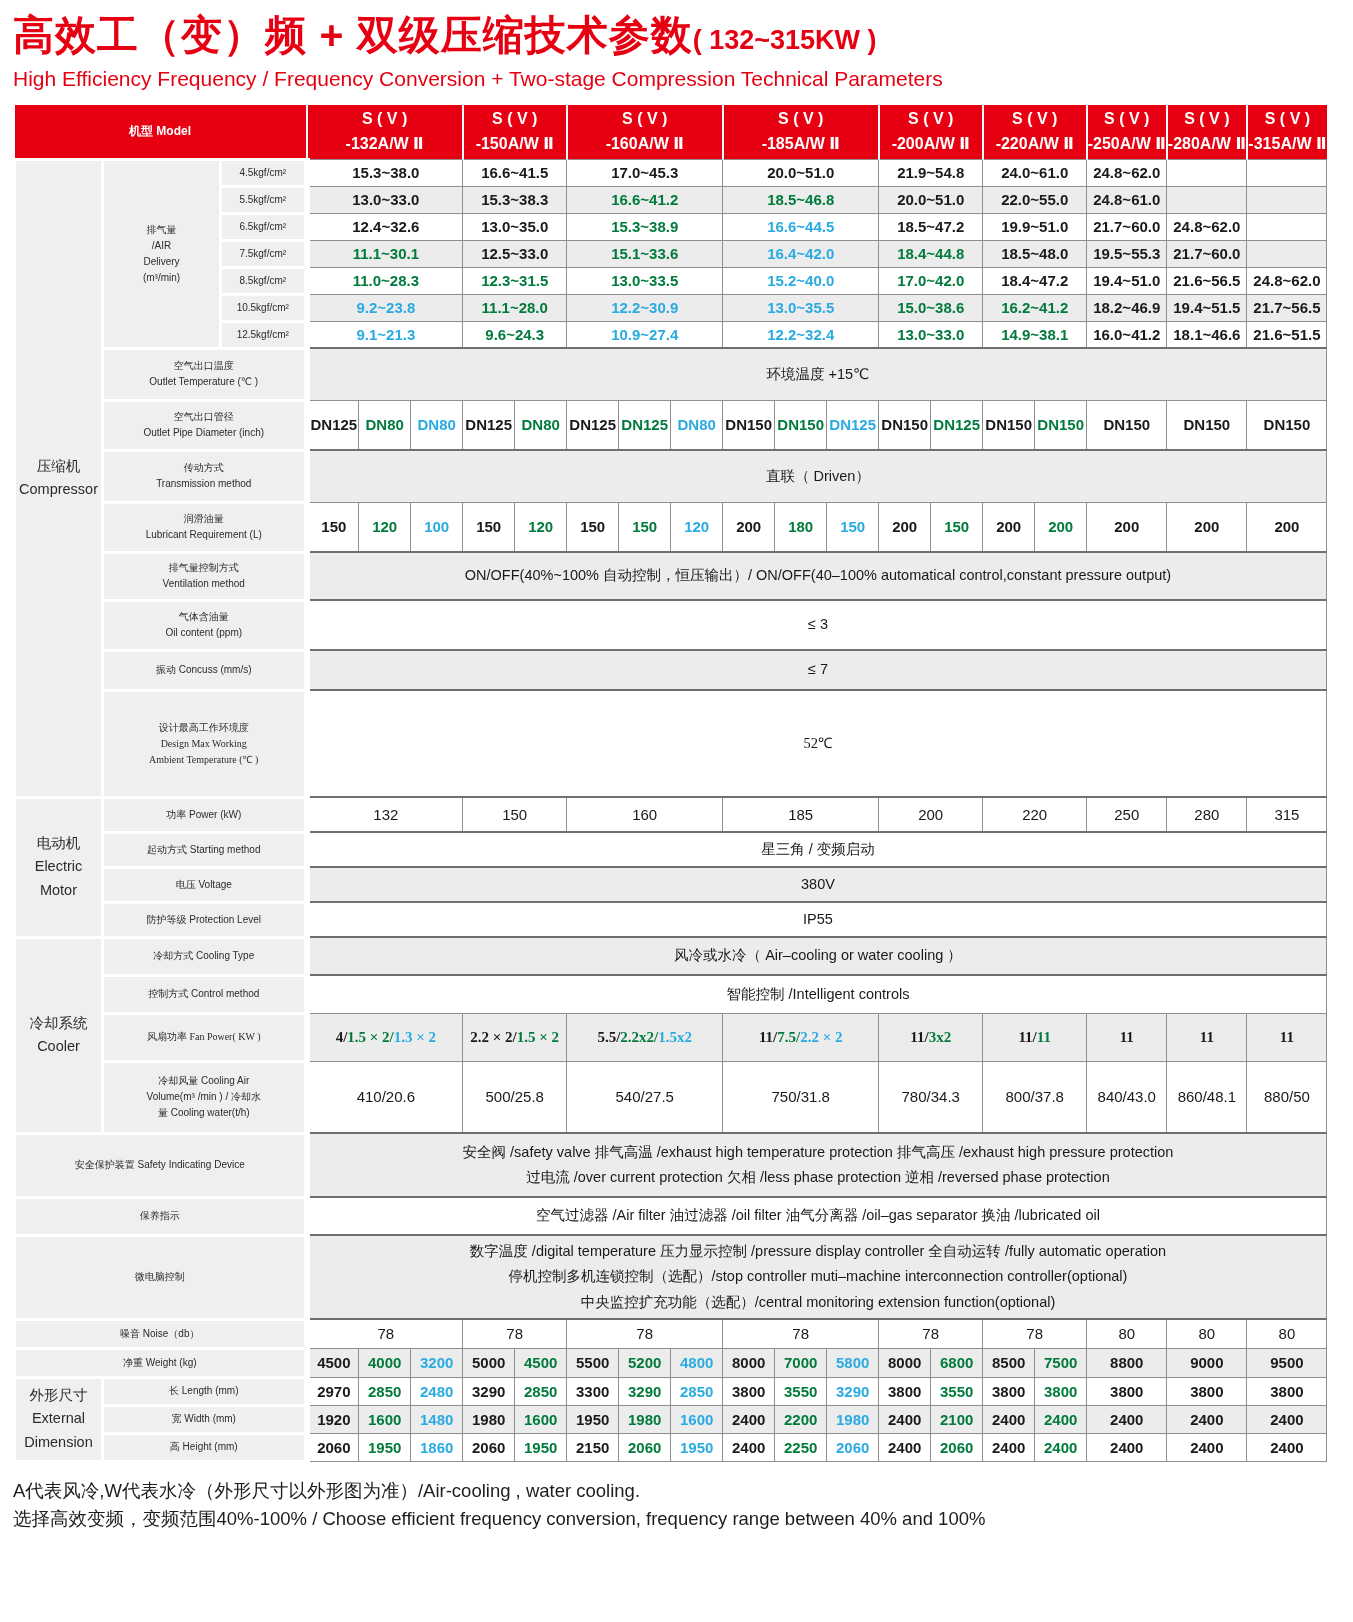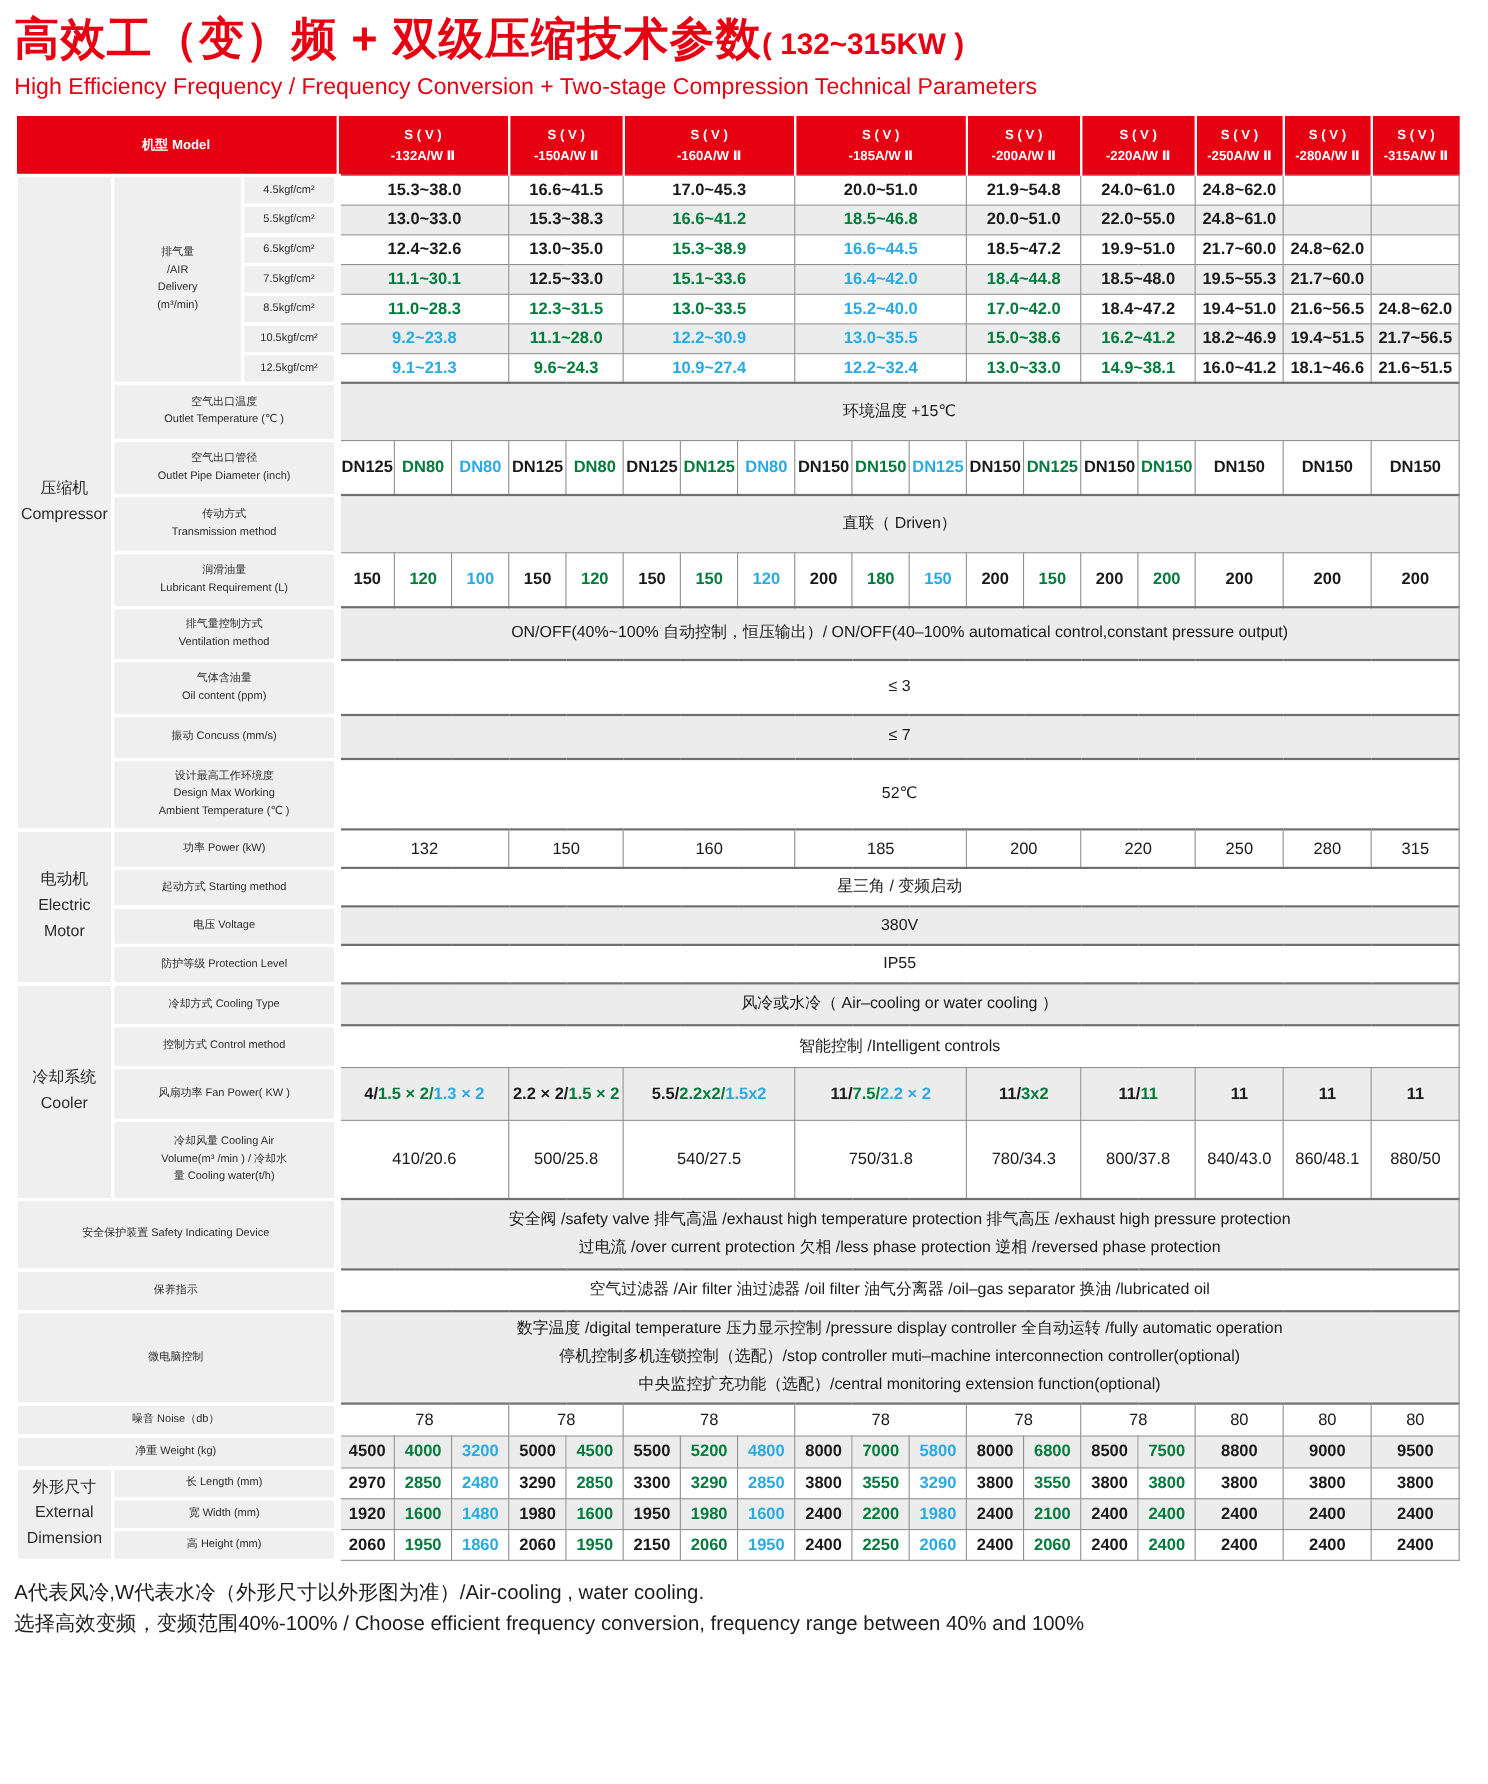--- a/index.html
+++ b/index.html
@@ -23,21 +23,21 @@
   .title-row{white-space:nowrap;}
   .title-zh{color:var(--red);font-size:41px;font-weight:700;letter-spacing:1px;}
   .title-suffix{color:var(--red);font-size:27px;font-weight:700;}
   .subtitle{color:var(--red);font-size:21px;margin-top:4px;}
   table{border-collapse:collapse;table-layout:fixed;margin-top:14px;}
   thead th{
     background:var(--red);color:#fff;font-weight:700;vertical-align:middle;
     height:54px;padding:0;overflow:hidden;white-space:nowrap;
   }
   th.corner{font-size:12px;}
-  th.model{font-size:12px;line-height:1.55;border-left:2px solid #fff;}
+  th.model{font-size:16px;line-height:1.55;border-left:2px solid #fff;}
   td{padding:1px 1px;vertical-align:middle;text-align:center;overflow:hidden;}
   td.g1,td.g2,td.lab{
     background:var(--labelbg);border:3px solid #fff;
     font-size:10px;line-height:1.6;color:#2b2b2b;font-weight:400;
   }
   td.g1{font-size:14.5px;}
   td.lab{border-right-width:6px;}
   td.data{
     background:#fff;border:1px solid var(--grid);
     font-size:15px;white-space:nowrap;
@@ -319,21 +319,21 @@
           </td>
         </tr>
         <tr class="shade rule" style="height: 40px;">
           <td colspan="2" class="lab">
             <div>振动 Concuss (mm/s)</div>
           </td>
           <td colspan="18" class="data full">
             <div>≤ 7</div>
           </td>
         </tr>
-        <tr class="rule" style="height: 64px;">
+        <tr class="rule" style="height: 107px; font-family: Liberation Serif, serif;">
           <td colspan="2" class="lab">
             <div>设计最高工作环境度</div>
             <div>Design Max Working</div>
             <div>Ambient  Temperature (℃ )</div>
           </td>
           <td colspan="18" class="data full">
             <div>52℃</div>
           </td>
         </tr>
         <tr class="rule" style="height: 35px;">
@@ -391,21 +391,21 @@
           </td>
         </tr>
         <tr class="rule" style="height: 38px;">
           <td colspan="2" class="lab">
             <div>控制方式 Control method</div>
           </td>
           <td colspan="18" class="data full">
             <div>智能控制 /Intelligent controls</div>
           </td>
         </tr>
-        <tr class="shade" style="height: 48px;">
+        <tr class="shade" style="height: 48px; font-family: Liberation Serif, serif;">
           <td colspan="2" class="lab">
             <div>风扇功率 Fan Power( KW )</div>
           </td>
           <td colspan="3" class="data b"><span class="v-k">4/</span><span class="v-g">1.5 × 2/</span><span class="v-u">1.3 × 2</span></td>
           <td colspan="2" class="data b"><span class="v-k">2.2 × 2/</span><span class="v-g">1.5 × 2</span></td>
           <td colspan="3" class="data b"><span class="v-k">5.5/</span><span class="v-g">2.2x2/</span><span class="v-u">1.5x2</span></td>
           <td colspan="3" class="data b"><span class="v-k">11/</span><span class="v-g">7.5/</span><span class="v-u">2.2 × 2</span></td>
           <td colspan="2" class="data b"><span class="v-k">11/</span><span class="v-g">3x2</span></td>
           <td colspan="2" class="data b"><span class="v-k">11/</span><span class="v-g">11</span></td>
           <td colspan="1" class="data b"><span class="v-k">11</span></td>

